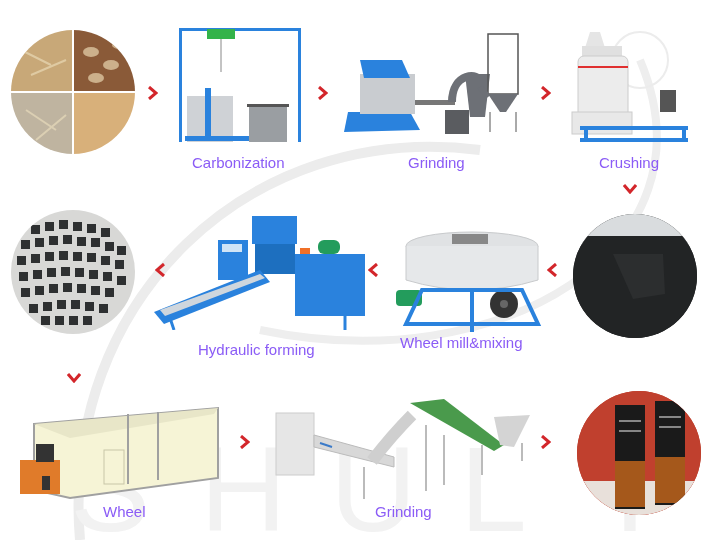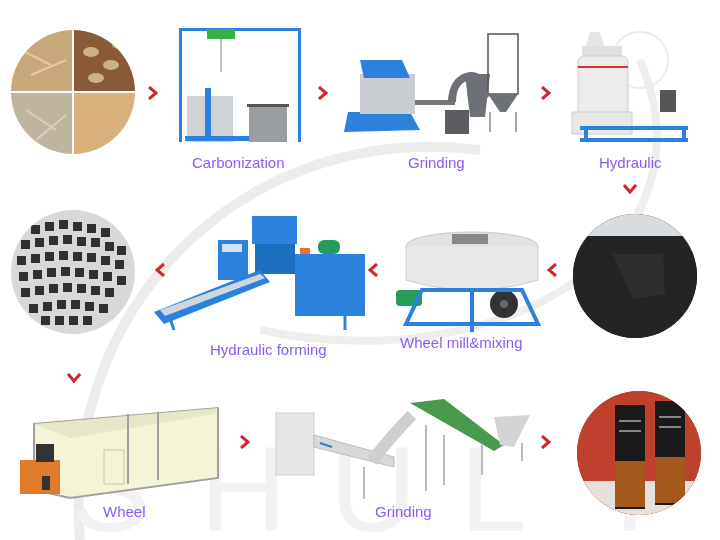--- a/index.html
+++ b/index.html
@@ -110,21 +110,21 @@
     <rect x="8" y="28" width="50" height="70" rx="6" fill="#ececec" stroke="#ccc"></rect>
     <rect x="8" y="38" width="50" height="2" fill="#e03030"></rect>
     <rect x="2" y="84" width="60" height="22" fill="#e8e8e8" stroke="#ccc"></rect>
     <rect x="10" y="110" width="108" height="4" fill="#2a82dd"></rect>
     <rect x="10" y="98" width="108" height="4" fill="#2a82dd"></rect>
     <rect x="90" y="62" width="16" height="22" fill="#555"></rect>
     <rect x="14" y="98" width="4" height="16" fill="#2a82dd"></rect>
     <rect x="112" y="98" width="4" height="16" fill="#2a82dd"></rect>
   </svg>
 </div>
-<span class="label" style="left:599px;top:154px">Hydraulic</span>
+<span class="label" style="left:599px;top:154px">Crushing</span>
 
 <div class="arrow" style="left:623px;top:184px">
   <svg width="14" height="10">
       <path d="M1 1 L7 8 L13 1" stroke="#d3262b" stroke-width="3" fill="none"></path>
     </svg>
 </div>
 
 <div class="circle" style="left:573px;top:214px;width:124px;height:124px;background:#1d1f20">
   <svg width="124" height="124">
     <rect width="124" height="30" fill="#d9dcde"></rect>
@@ -167,21 +167,21 @@
     <rect x="72" y="32" width="20" height="8" fill="#d0e4f6"></rect>
     <rect x="145" y="42" width="70" height="62" fill="#2a82dd"></rect>
     <rect x="168" y="28" width="22" height="14" rx="6" fill="#239c5c"></rect>
     <rect x="150" y="36" width="10" height="6" fill="#f07028"></rect>
     <polygon points="4,100 110,58 120,70 14,112" fill="#2a82dd"></polygon>
     <polygon points="10,98 110,62 115,66 15,104" fill="#cfd6dd"></polygon>
     <line x1="20" y1="106" x2="24" y2="118" stroke="#2a82dd" stroke-width="3"></line>
     <line x1="195" y1="104" x2="195" y2="118" stroke="#2a82dd" stroke-width="3"></line>
   </svg>
 </div>
-<span class="label" style="left:210px;top:341px">Hydraulic forming</span>
+<span class="label" style="left:198px;top:341px">Hydraulic forming</span>
 
 <div class="arrow" style="left:155px;top:263px">
   <svg width="10" height="14">
       <path d="M9 1 L2 7 L9 13" stroke="#d3262b" stroke-width="3" fill="none"></path>
     </svg>
 </div>
 
 <div class="circle" style="left:11px;top:210px;width:124px;height:124px;background:#d8d8d6">
   <svg width="124" height="124">
     <g fill="#2e3031">

